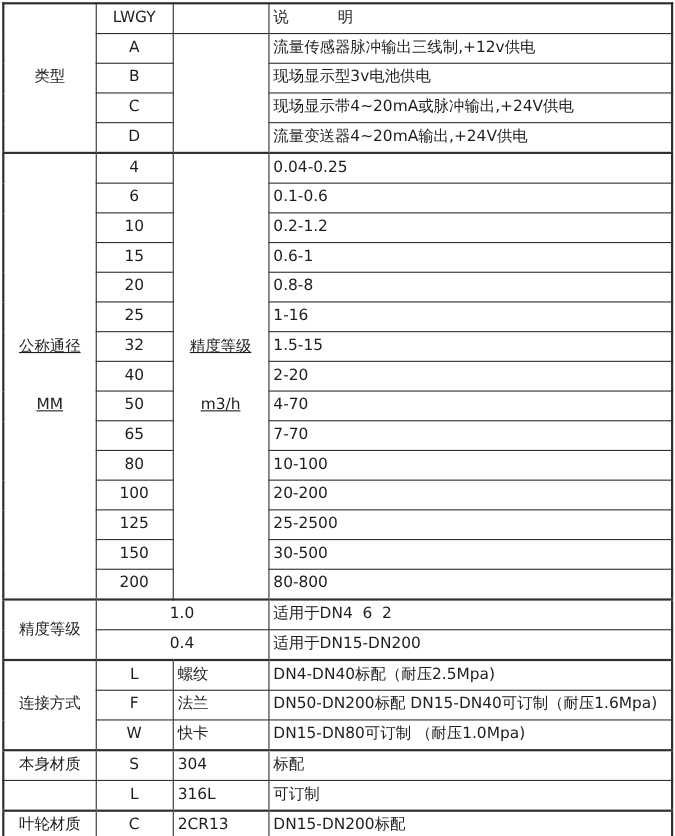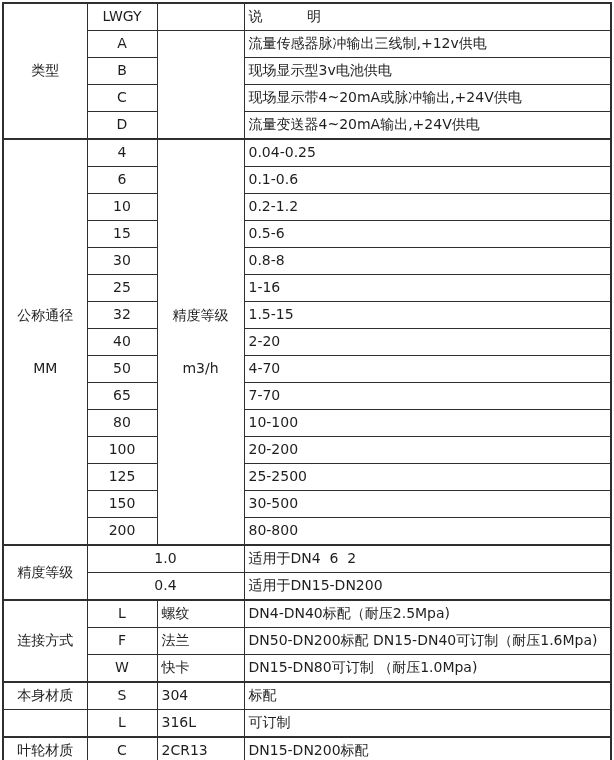--- a/index.html
+++ b/index.html
@@ -16,21 +16,21 @@
   td {
     border: 1px solid #2f2f2f;
     font-size: 14px; color: #1e1e1e;
     padding: 1px 4px; height: 24px;
     line-height: 1.25;
     white-space: pre-wrap; overflow: hidden;
     vertical-align: middle;
   }
   td.c { text-align: center; padding: 1px 2px; margin-left: 19px; }
   tr.sec td { border-top: 2px solid #2f2f2f; }
-  .block { display: block; }
+  .block { display: block; text-decoration: underline; }
 </style>
 </head>
 <body>
 
 <div class="page">
 <table class="spec">
   <colgroup>
     <col style="width:84px">
         <col style="width:70px">
         <col style="width:87px">
@@ -77,24 +77,24 @@
   <tr>
     <td class="c">6</td>
     <td>0.1-0.6</td>
   </tr>
   <tr>
     <td class="c">10</td>
     <td>0.2-1.2</td>
   </tr>
   <tr>
     <td class="c">15</td>
-    <td>0.5-6</td>
+    <td>0.6-1</td>
   </tr>
   <tr>
-    <td class="c">30</td>
+    <td class="c">20</td>
     <td>0.8-8</td>
   </tr>
   <tr>
     <td class="c">25</td>
     <td>1-16</td>
   </tr>
   <tr>
     <td class="c">32</td>
     <td>1.5-15</td>
   </tr>

